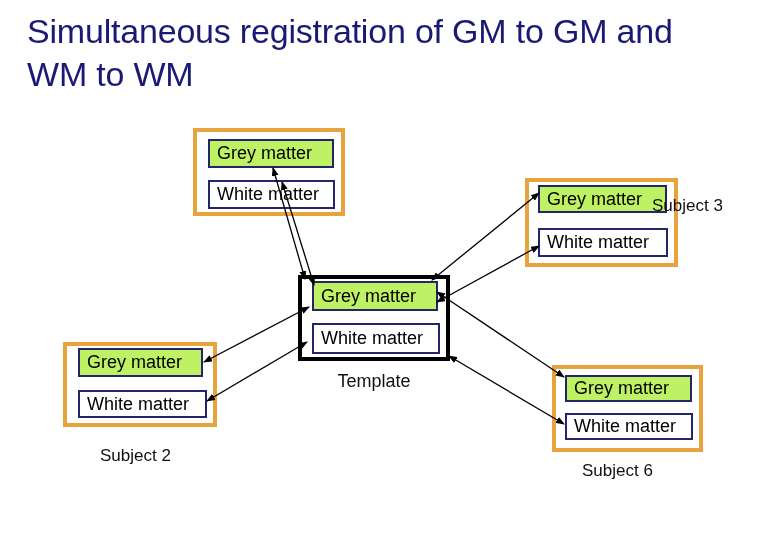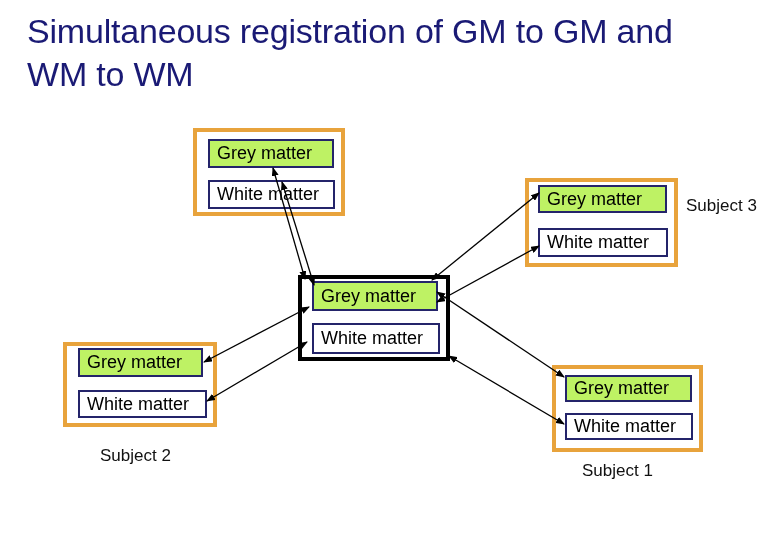--- a/index.html
+++ b/index.html
@@ -54,21 +54,21 @@
   }
   
   .s1 { left: 193px; top: 128px; width: 152px; height: 88px; }
   .s1 .gm { left: 11px; top: 7px;  width: 126px; height: 29px; }
   .s1 .wm { left: 11px; top: 48px; width: 127px; height: 29px; }
   .lbl-s1 { left: 96px; top: 156px; width: 94px; text-align: right; }
   
   .s3 { left: 525px; top: 178px; width: 153px; height: 89px; }
   .s3 .gm { left: 9px; top: 3px;  width: 129px; height: 28px; }
   .s3 .wm { left: 9px; top: 46px; width: 130px; height: 29px; }
-  .lbl-s3 { left: 652px; top: 196px; margin-left: 34px; }
+  .lbl-s3 { left: 652px; top: 196px; }
   
   .s2 { left: 63px; top: 342px; width: 154px; height: 85px; }
   .s2 .gm { left: 11px; top: 2px;  width: 125px; height: 29px; }
   .s2 .wm { left: 11px; top: 44px; width: 129px; height: 28px; }
   .lbl-s2 { left: 100px; top: 437px; margin-top: 9px; }
   
   .s4 { left: 552px; top: 365px; width: 151px; height: 87px; }
   .s4 .gm { left: 9px; top: 6px;  width: 127px; height: 27px; }
   .s4 .wm { left: 9px; top: 44px; width: 128px; height: 27px; }
   .lbl-s4 { left: 582px; top: 461px; }
@@ -113,26 +113,27 @@
   <div class="group s2">
     <div class="mbox gm">Grey matter</div>
     <div class="mbox wm">White matter</div>
   </div>
   <div class="label lbl-s2">Subject 2</div>
 
   <div class="group s4">
     <div class="mbox gm">Grey matter</div>
     <div class="mbox wm">White matter</div>
   </div>
-  <div class="label lbl-s4">Subject 1</div>
+  <div class="label lbl-s4">Subject 6</div>
 
   <div class="tgroup tpl">
     <div class="mbox gm">Grey matter</div>
     <div class="mbox wm">White matter</div>
   </div>
+  <div class="label lbl-t">Template</div>
 
   <svg class="arrows" viewBox="0 0 780 540" xmlns="http://www.w3.org/2000/svg">
     <defs>
       <marker id="ah" markerUnits="userSpaceOnUse" markerWidth="9" markerHeight="7" refX="8" refY="3.5" orient="auto-start-reverse">
         <path d="M0,0 L9,3.5 L0,7 Z" fill="#000"></path>
       </marker>
     </defs>
     <line x1="273" y1="168" x2="305" y2="279" marker-start="url(#ah)" marker-end="url(#ah)"></line>
     <line x1="282" y1="182" x2="314" y2="285" marker-start="url(#ah)" marker-end="url(#ah)"></line>
     <line x1="539" y1="193" x2="432" y2="280" marker-start="url(#ah)" marker-end="url(#ah)"></line>

